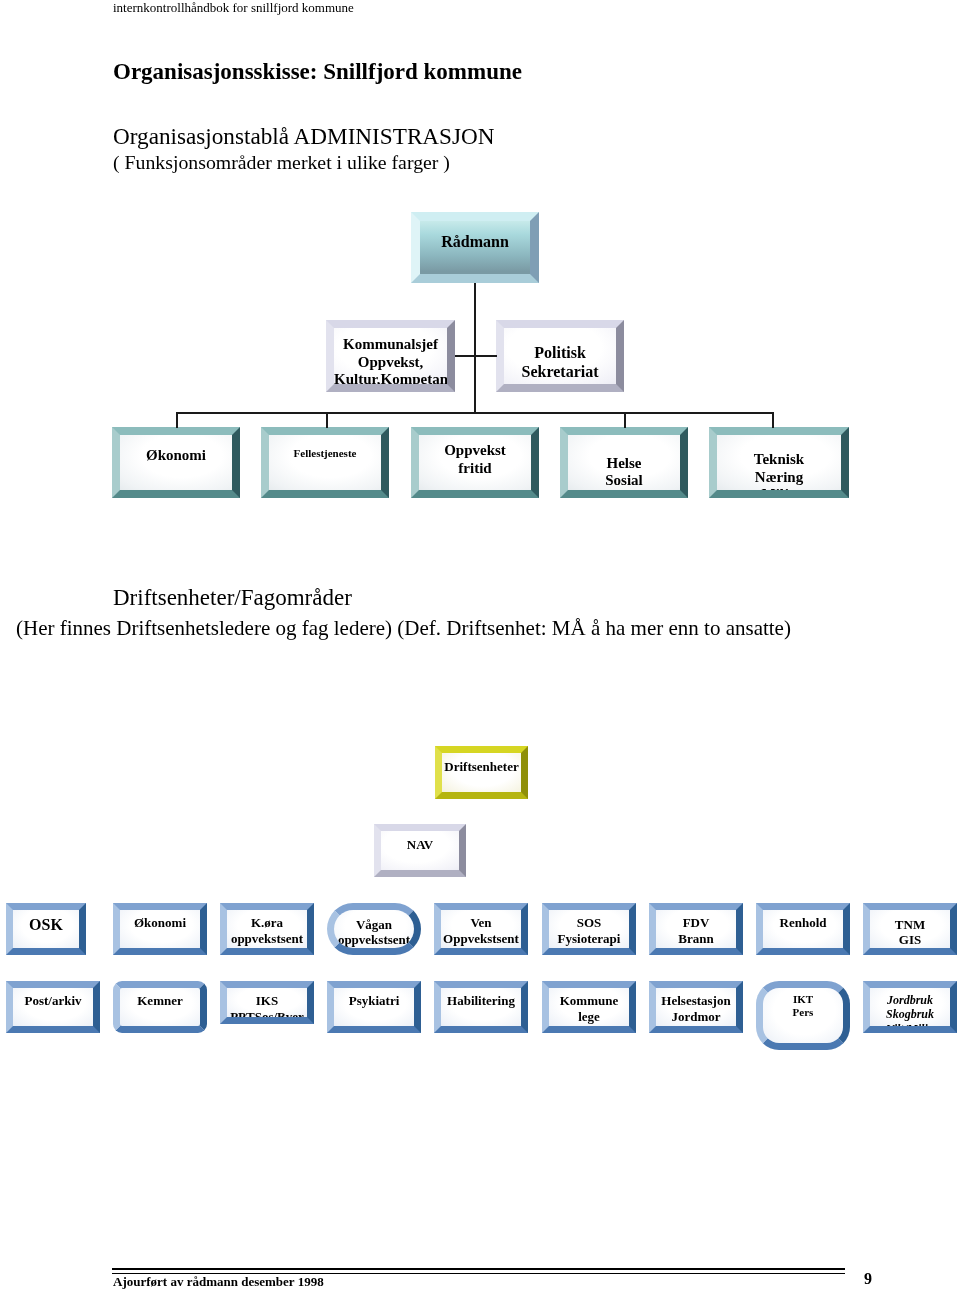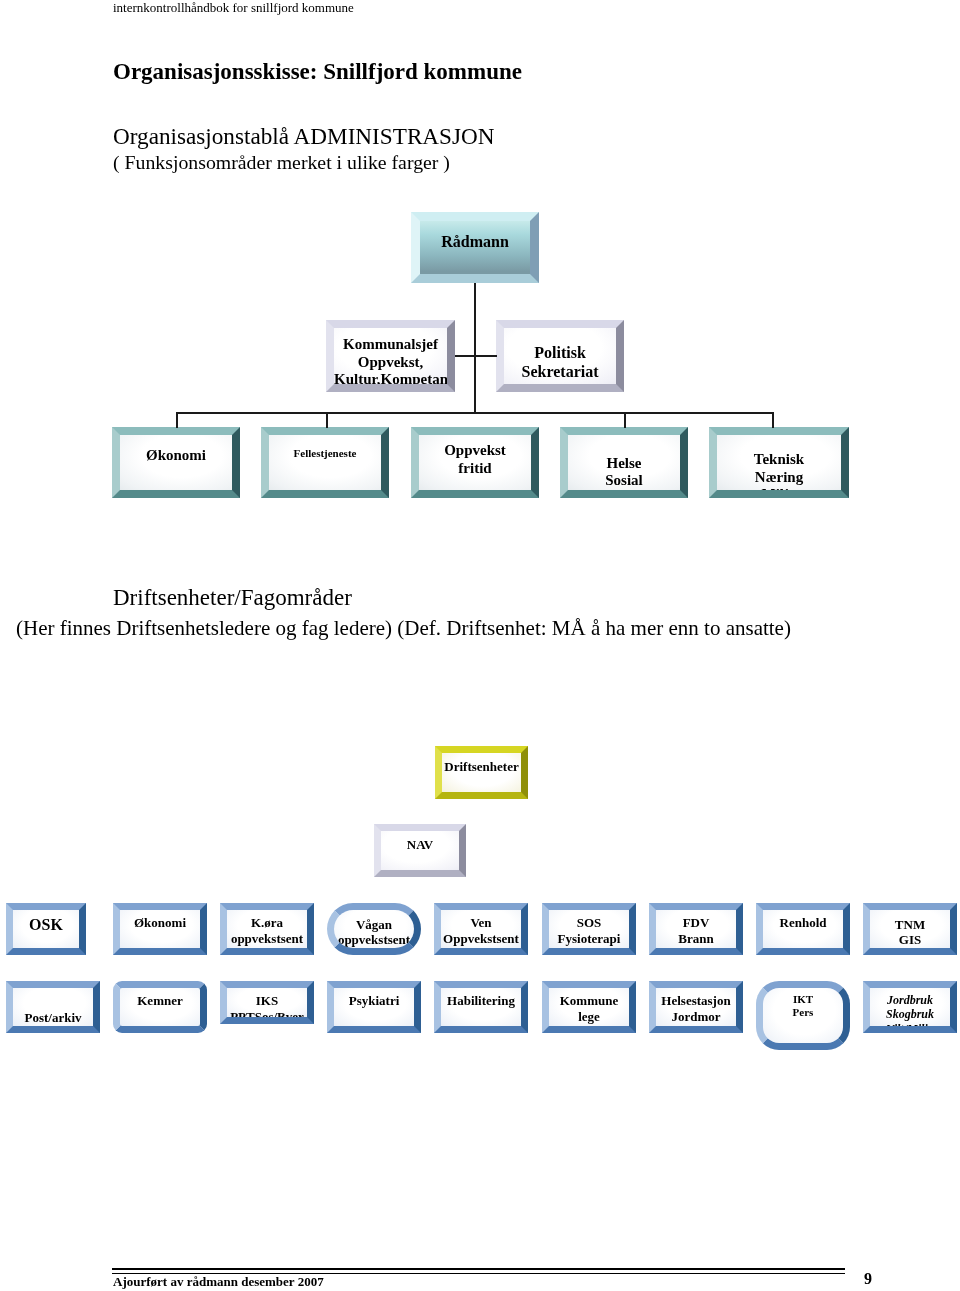--- a/index.html
+++ b/index.html
@@ -111,21 +111,21 @@
       </div>
       <div class="box t-blue" style="left: 649px; top: 903px; width: 94px; height: 52px; border-width: 7px; font-size: 13px; line-height: 1.2; align-items: flex-start; padding-top: 5px;">
         <span class="lbl">FDV<br>Brann</span>
       </div>
       <div class="box t-blue" style="left: 756px; top: 903px; width: 94px; height: 52px; border-width: 7px; font-size: 13px; line-height: 1.2; align-items: flex-start; padding-top: 5px;">
         <span class="lbl">Renhold</span>
       </div>
       <div class="box t-blue" style="left: 863px; top: 903px; width: 94px; height: 52px; border-width: 7px; font-size: 13px; line-height: 1.2; align-items: flex-end; ">
         <span class="lbl">TNM<br>GIS</span>
       </div>
-      <div class="box t-blue" style="left: 6px; top: 981px; width: 94px; height: 52px; border-width: 7px; font-size: 13px; line-height: 1.2; align-items: flex-end; padding-top: 5px;">
+      <div class="box t-blue" style="left: 6px; top: 981px; width: 94px; height: 52px; border-width: 7px; font-size: 13px; line-height: 1.2; align-items: flex-start; padding-top: 5px;">
         <span class="lbl">Post/arkiv</span>
       </div>
       <div class="box t-blue" style="left: 113px; top: 981px; width: 94px; height: 52px; border-width: 7px; font-size: 13px; line-height: 1.2; align-items: flex-start; padding-top: 5px; border-radius: 9px;">
         <span class="lbl">Kemner</span>
       </div>
       <div class="box t-blue" style="left: 220px; top: 981px; width: 94px; height: 43px; border-width: 7px; font-size: 13px; line-height: 1.2; align-items: flex-start; padding-top: 5px;">
         <span class="lbl">IKS<br>PPTSos/Bver<br>n</span>
       </div>
       <div class="box t-blue" style="left: 327px; top: 981px; width: 94px; height: 52px; border-width: 7px; font-size: 13px; line-height: 1.2; align-items: flex-start; padding-top: 5px;">
         <span class="lbl">Psykiatri</span>
@@ -145,15 +145,15 @@
       <div class="box t-blue" style="left: 863px; top: 981px; width: 94px; height: 52px; border-width: 7px; font-size: 12px; line-height: 1.2; align-items: flex-start; padding-top: 5px;">
         <span class="lbl" style="font-style: italic;">Jordbruk<br>Skogbruk<br>Vilt/Miljo</span>
       </div>
     </div>
 
   <div class="sect-title">Driftsenheter/Fagområder</div>
   <div class="sect-sub">(Her finnes Driftsenhetsledere og fag ledere) (Def. Driftsenhet: MÅ å ha mer enn to ansatte)</div>
 
   <div class="footrule"></div>
   <div class="footrule2"></div>
-  <div class="foottext">Ajourført av rådmann desember 2007</div>
+  <div class="foottext">Ajourført av rådmann desember 1998</div>
   <div class="pagenum">9</div>
 </div>
 
 </body></html>

